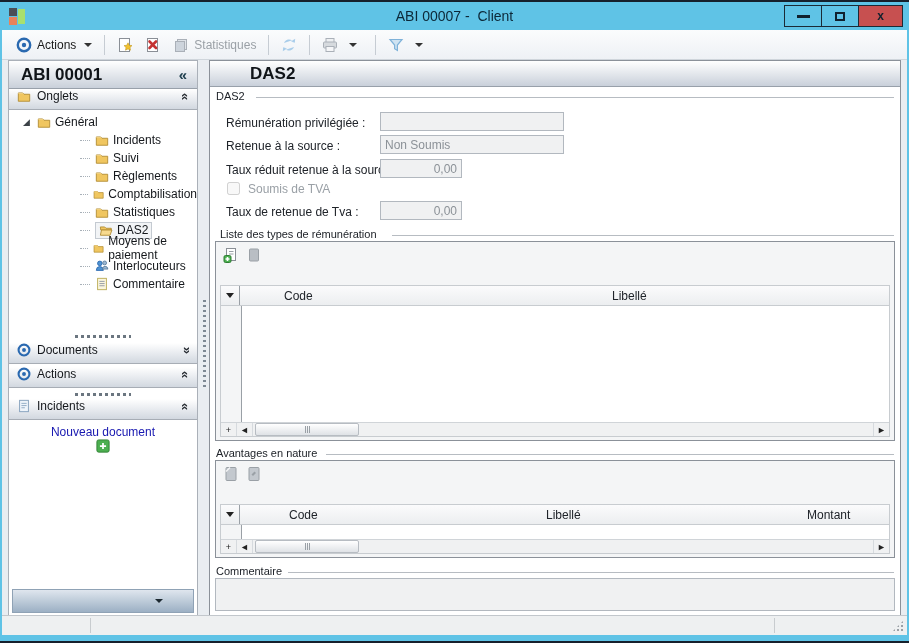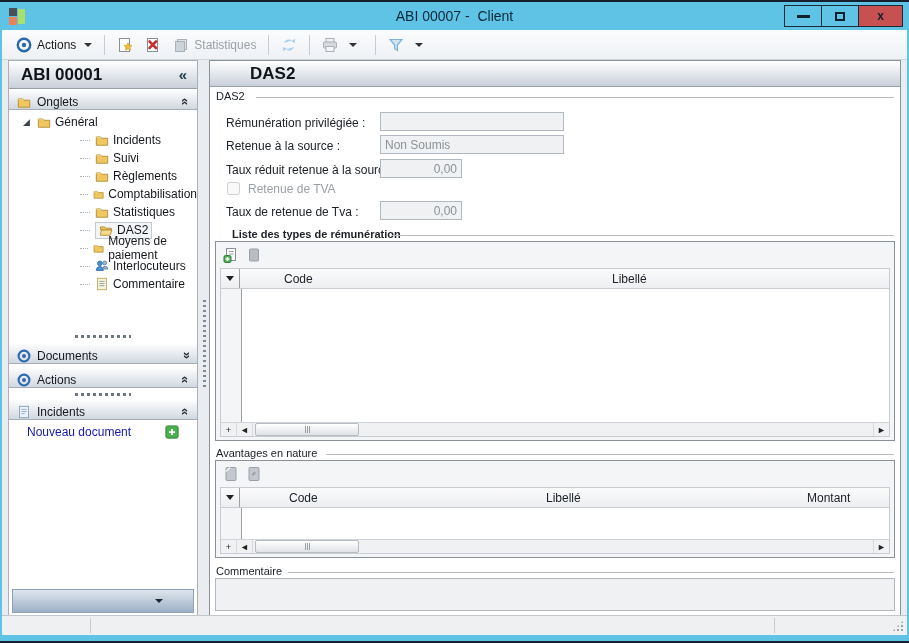--- a/index.html
+++ b/index.html
@@ -33,37 +33,37 @@
   svg { display:block; }
 
   
   .workarea { position:absolute; left:2px; top:58px; width:905px; height:558px; background:#e9edf1; }
 
   
   .sidebar { position:absolute; left:6px; top:0; width:190px; height:558px; background:#ffffff; border:1px solid #aab0b8; }
   .sb-header { position:absolute; left:0; top:0; width:100%; height:28px; background:linear-gradient(#ffffff,#c9d0da); border-bottom:1px solid #98a0aa; display:flex; align-items:center; }
   .sb-header .sb-title { font-size:17px; font-weight:bold; color:#101418; padding-left:12px; flex:1; }
   .sb-collapse { color:#20404f; font-size:15px; font-weight:bold; padding-right:10px; }
-  .panel-hdr { position:absolute; left:0; width:100%; height:21px; background:linear-gradient(#ffffff,#d2d8e0); border-bottom:1px solid #a7adb5; display:flex; align-items:flex-end; padding:0 8px; gap:6px; }
+  .panel-hdr { position:absolute; left:0; width:100%; height:21px; background:linear-gradient(#ffffff,#d2d8e0); border-bottom:1px solid #a7adb5; display:flex; align-items:flex-start; padding:0 8px; gap:6px; }
   .panel-hdr .ph-label { flex:1; color:#15181c; font-size:12px; }
   .chev { font-size:13px; font-weight:bold; color:#2a2f35; display:inline-block; }
   .chev.up { transform:rotate(90deg); }
   .chev.down { transform:rotate(-90deg); }
 
   .tree { position:absolute; left:0; top:52px; width:100%; }
   .tree-row { height:18px; display:flex; align-items:center; gap:4px; padding-left:14px; color:#15181c; }
   .tree-row.child { padding-left:30px;margin-left:41px; }
   .tree-row.child::before { content:""; width:10px; border-top:1px dotted #a8b0b8; margin-right:1px; }
   .expander { color:#3c4248; font-size:9px; width:10px; }
   .sel-wrap { display:flex; align-items:center; gap:4px; background:#f2f4f6; border:1px solid #c4cad1; padding:0 3px; height:17px; }
 
   .dots-sep { position:absolute; left:50%; transform:translateX(-50%); width:56px; height:3px;
       background-image:repeating-linear-gradient(90deg,#6b7680 0 3px,transparent 3px 6px); }
 
-  .newdoc-row { position:absolute; left:0; width:100%; display:flex; align-items:flex-start; padding:0 18px; }
+  .newdoc-row { position:absolute; left:0; width:100%; display:flex; align-items:center; padding:0 18px;flex-direction:column; }
   .newdoc-link { flex:1; color:#1717b0; font-size:12px; }
 
   .sb-footer { position:absolute; left:3px; bottom:4px; width:182px; height:24px; background:linear-gradient(#dfe6ee,#9cb0c4); border:1px solid #8fa2b5; display:flex; align-items:center; justify-content:flex-end; padding-right:30px; }
   .sb-footer .caret { border-top-color:#1c2830; }
 
   
   .splitter { position:absolute; left:198px; top:0; width:9px; height:558px; }
   .splitter .grip-dots { position:absolute; left:3px; top:240px; width:3px; height:90px;
       background-image:repeating-linear-gradient(180deg,#7d8893 0 2px,transparent 2px 5px); }
 
@@ -78,21 +78,21 @@
   
   .frm-label { position:absolute; color:#20242a; font-size:12px; }
   .frm-label.disabled { color:#9aa0a6; }
   .frm-input { position:absolute; height:19px; background:#f0f1f2; border:1px solid #b2b8bf; color:#8b9197; font-size:12px; padding:0 4px; font-family:"Liberation Sans",sans-serif; }
   .frm-input.num { text-align:right; }
   .cb { position:absolute; width:13px; height:13px; accent-color:#9aa0a6; }
 
   
   .gridbox { position:absolute; left:5px; width:680px; background:#f4f5f6; border:1px solid #8b9199; }
   .grid-toolbar { height:25px; display:flex; align-items:center; gap:7px; padding-left:7px; background:#f4f5f6; }
-  .grid-table { position:absolute; left:4px; right:4px; background:#fff; border:1px solid #c8ccd0; }
+  .grid-table { position:absolute; left:4px; right:4px; background:#fff; border:1px solid #c8ccd0;margin-top:17px; }
   .grid-hdr { height:20px; background:linear-gradient(#fbfbfc,#eceef0); border-bottom:1px solid #c8ccd0; position:relative; }
   .grid-hdr .selcol { position:absolute; left:0; top:0; width:19px; height:100%; border-right:1px solid #9aa0a6; display:flex; align-items:center; justify-content:center; }
   .selcaret { width:0; height:0; border-left:4px solid transparent; border-right:4px solid transparent; border-top:5px solid #222; }
   .col-label { position:absolute; top:0; height:20px; line-height:20px; font-size:12px; color:#20242a; }
   .grid-body { background:#fff; border-left:20px solid #f4f5f6; }
   .grid-body .bodyline { height:100%; border-left:1px solid #9aa0a6; }
   .grid-hscroll { height:14px; display:flex; align-items:stretch; background:#f0f1f2; border-top:1px solid #d0d4d8; }
   .hs-btn { width:16px; display:flex; align-items:center; justify-content:center; font-size:9px; color:#222; background:#f0f1f2; border-right:1px solid #d6dade; }
   .hs-thumb { width:104px; margin-left:2px; background:linear-gradient(#ffffff,#dfe2e6); border:1px solid #b7bcc2; border-radius:2px; display:flex; align-items:center; justify-content:center; gap:1px; }
   .hs-thumb i { display:block; width:1px; height:7px; background:#9aa0a6; }
@@ -342,26 +342,26 @@
       <span class="frm-label" style="left:16px; top:55px;">Rémunération privilégiée :</span>
       <input class="frm-input" style="left: 170px; top: 51px; width: 184px;" disabled="" value="">
 
       <span class="frm-label" style="left:16px; top:78px;">Retenue à la source :</span>
       <input class="frm-input" style="left: 170px; top: 74px; width: 184px;" disabled="" value="Non Soumis">
 
       <span class="frm-label" style="left:16px; top:102px;">Taux réduit retenue à la source :</span>
       <input class="frm-input num" style="left: 170px; top: 98px; width: 82px;" disabled="" value="0,00">
 
       <input type="checkbox" class="cb" style="left: 17px; top: 121px;" disabled="">
-      <span class="frm-label disabled" style="left:38px; top:121px;">Retenue de TVA</span>
+      <span class="frm-label disabled" style="left:38px; top:121px;">Soumis de TVA</span>
 
       <span class="frm-label" style="left:16px; top:144px;">Taux de retenue de Tva :</span>
       <input class="frm-input num" style="left: 170px; top: 140px; width: 82px;" disabled="" value="0,00">
 
-      <span class="grp-label" style="left:22px; top:167px;font-weight:bold;">Liste des types de rémunération</span>
+      <span class="grp-label" style="left:10px; top:167px;">Liste des types de rémunération</span>
       <div class="grp-line" style="left:182px; right:6px; top:174px;"></div>
 
       <div class="gridbox" style="top:180px; height:200px;">
         <div class="grid-toolbar">
           <svg class="icon16" viewBox="0 0 16 16">
             <rect x="3.5" y="1.5" width="9" height="12" fill="#fff" stroke="#8a8f96"></rect>
             <path d="M6 4.5 h4.5 M6 7 h4.5" stroke="#9aa0a6" stroke-width="1"></path>
             <rect x="1" y="8.5" width="7" height="7" rx="1.5" fill="#4caf50" stroke="#2e7d32"></rect>
             <path d="M4.5 10 v4 M2.5 12 h4" stroke="#fff" stroke-width="1.6"></path>
           </svg>

